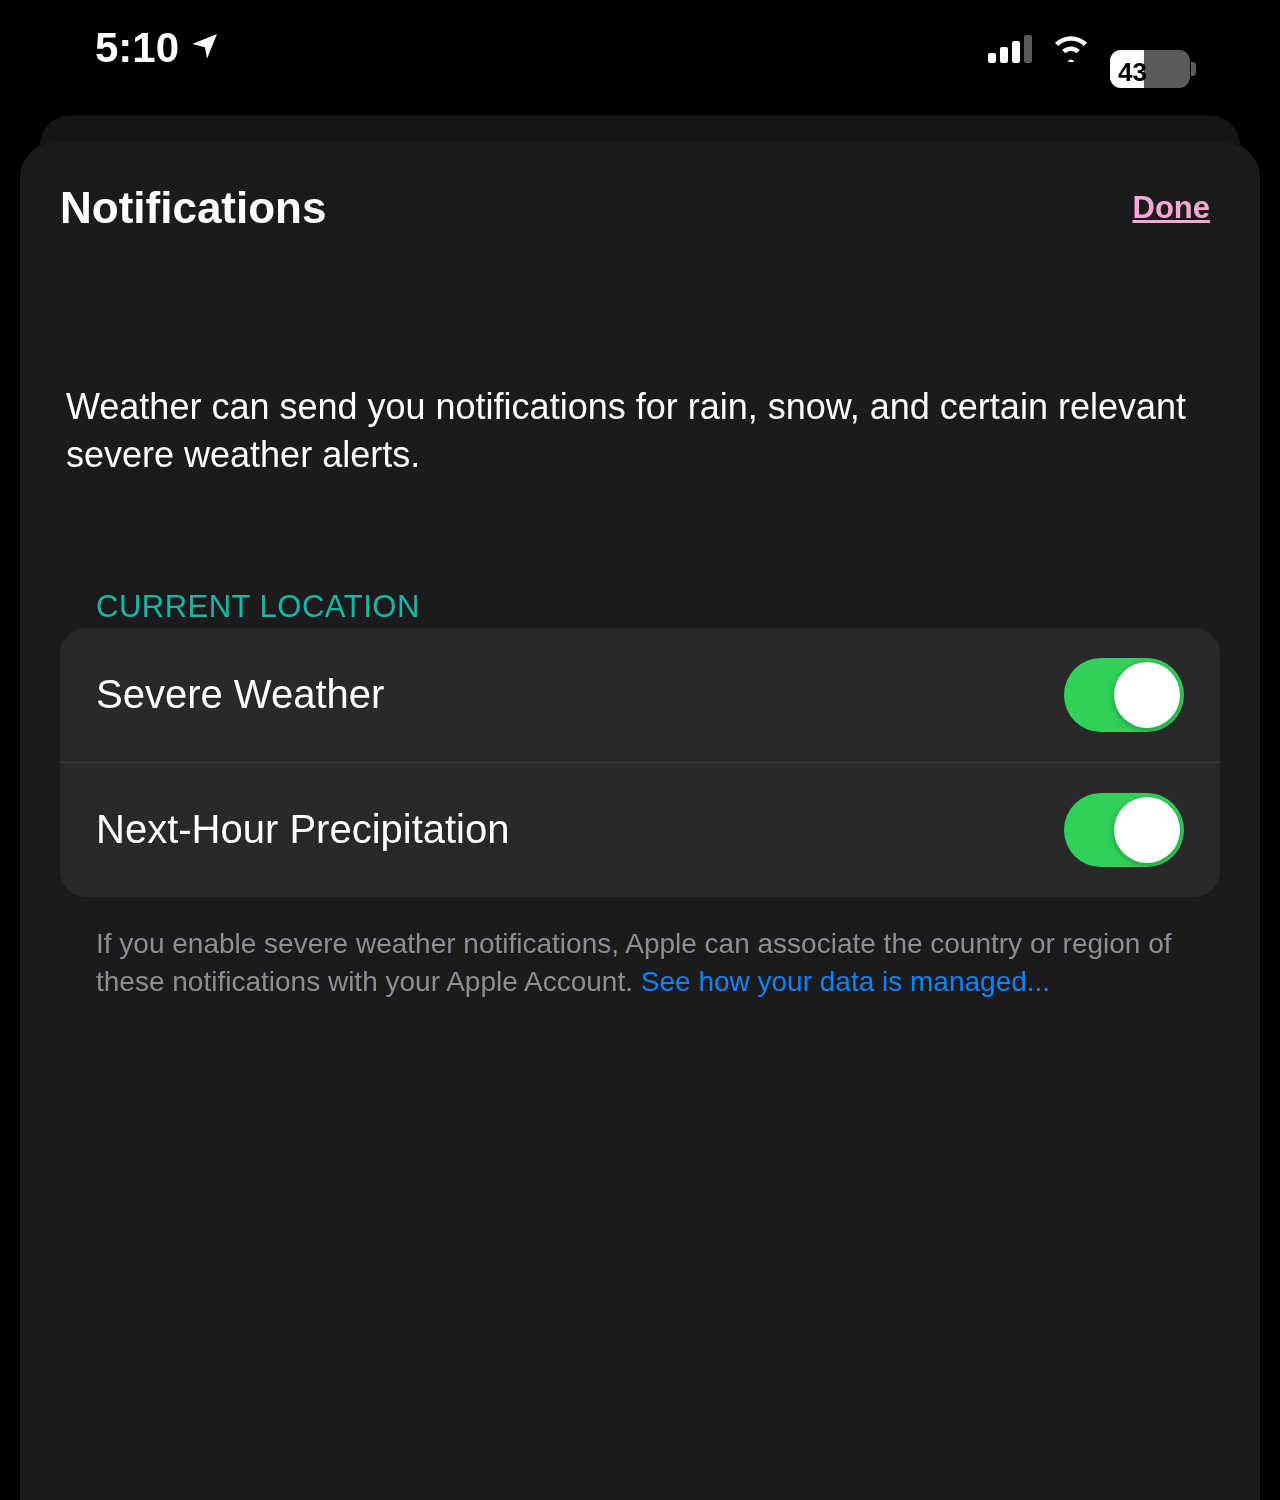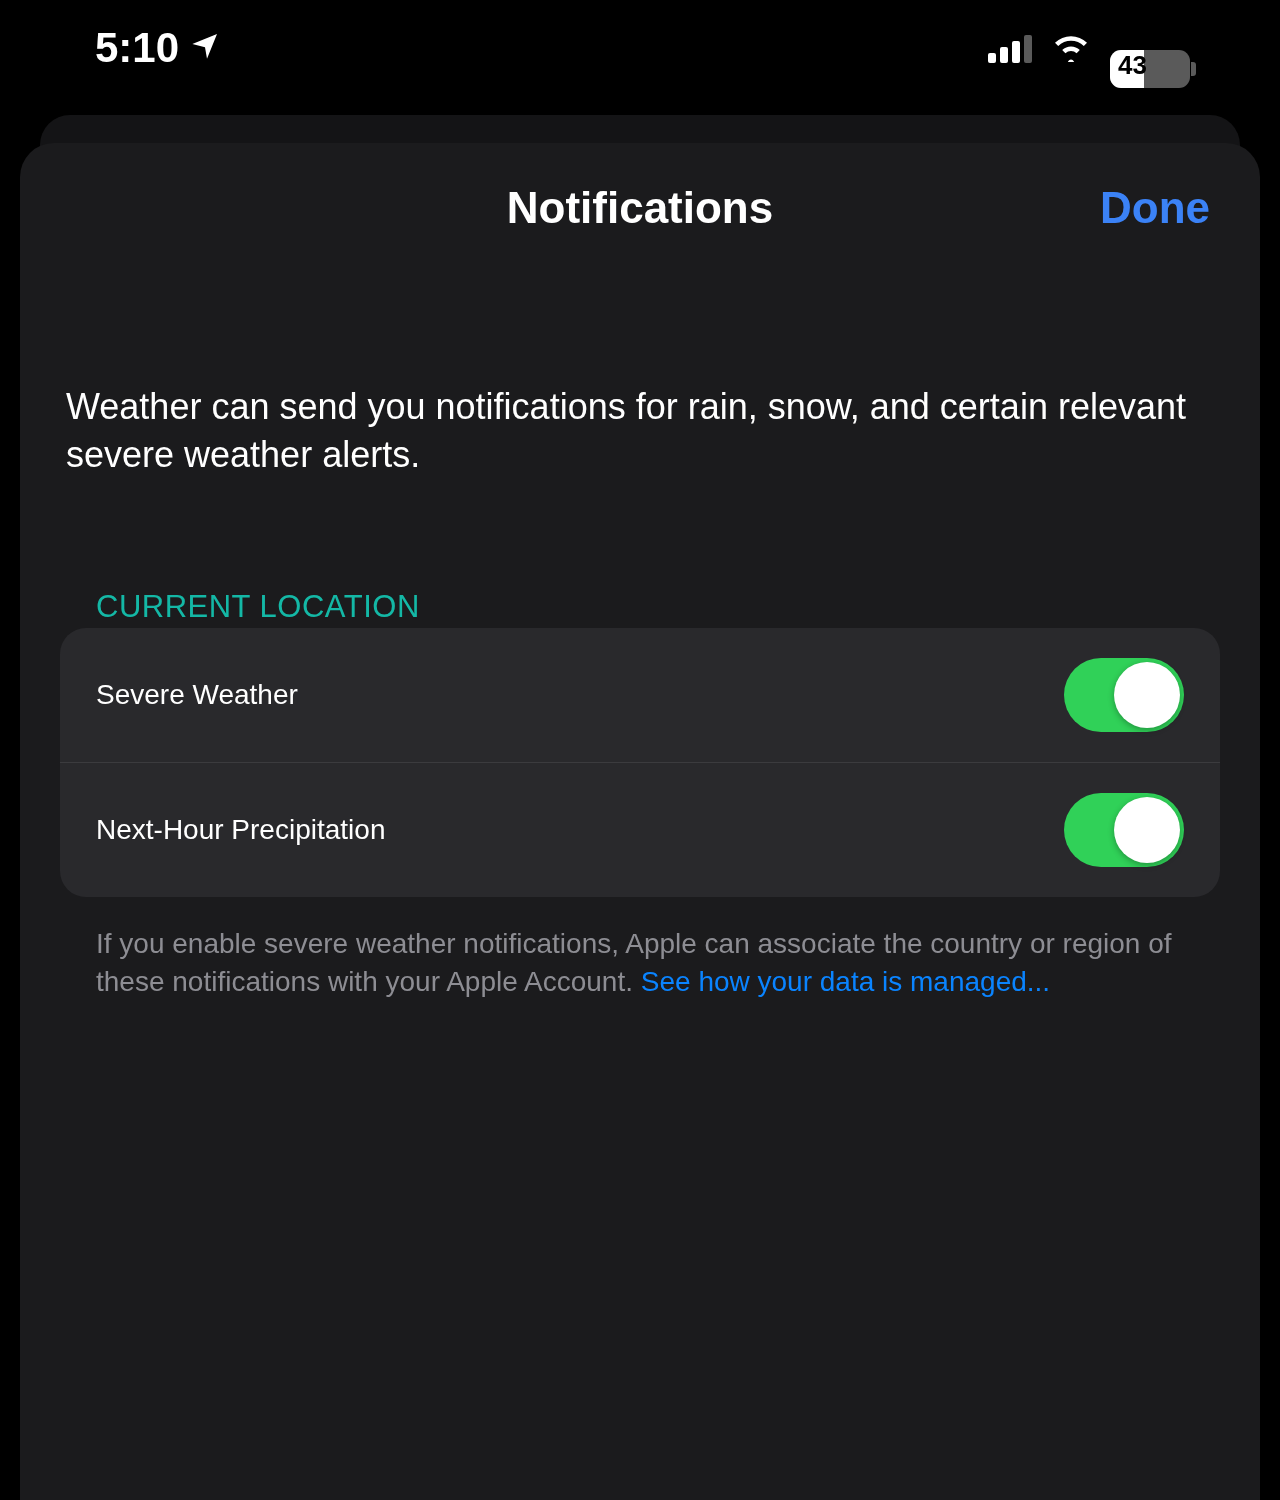--- a/index.html
+++ b/index.html
@@ -54,21 +54,21 @@
     .wifi { width: 42px; height: 32px; }
 
     
     .battery {
       position: relative;
       width: 80px;
       height: 38px;
       border-radius: 11px;
       background: #5a5a5a;
       display: flex;
-      align-items: flex-start;
+      align-items: flex-end;
       margin-top: 43px;
     }
     .battery .fill {
       position: absolute;
       left: 0; top: 0; bottom: 0;
       width: 43%;
       background: #fff;
       border-radius: 11px 0 0 11px;
     }
     .battery .pct {
@@ -116,37 +116,37 @@
       border-radius: 34px 34px 0 0;
       padding: 0 40px;
     }
 
     
     .modal-header {
       position: relative;
       height: 130px;
       display: flex;
       align-items: center;
-      justify-content: center;
     }
     .modal-title {
       font-size: 44px;
       font-weight: 700;
     }
     .done-btn {
       position: absolute;
       right: 10px;
       top: 50%;
       transform: translateY(-50%);
-      font-size: 44px;
-      font-weight: 700;
-      color: #3b82f6;
+      font-size: 31px;
+      font-weight: 700;
+      color: #f9a8d4;
       background: none;
       border: none;
       cursor: pointer;
+      text-decoration: underline;
     }
 
     
     .intro {
       font-size: 36px;
       font-weight: 400;
       line-height: 1.33;
       color: #ffffff;
       padding: 110px 6px 0 6px;
     }
@@ -171,21 +171,21 @@
       display: flex;
       align-items: center;
       justify-content: space-between;
       padding: 30px 36px;
     }
     .list-row + .list-row {
       border-top: 1px solid #3b3b3e;
       align-items: center;
     }
     .row-label {
-      font-size: 28px;
+      font-size: 40px;
       font-weight: 400;
       color: #ffffff;
     }
 
     
     .toggle {
       position: relative;
       width: 120px;
       height: 74px;
       background: #30d158;

